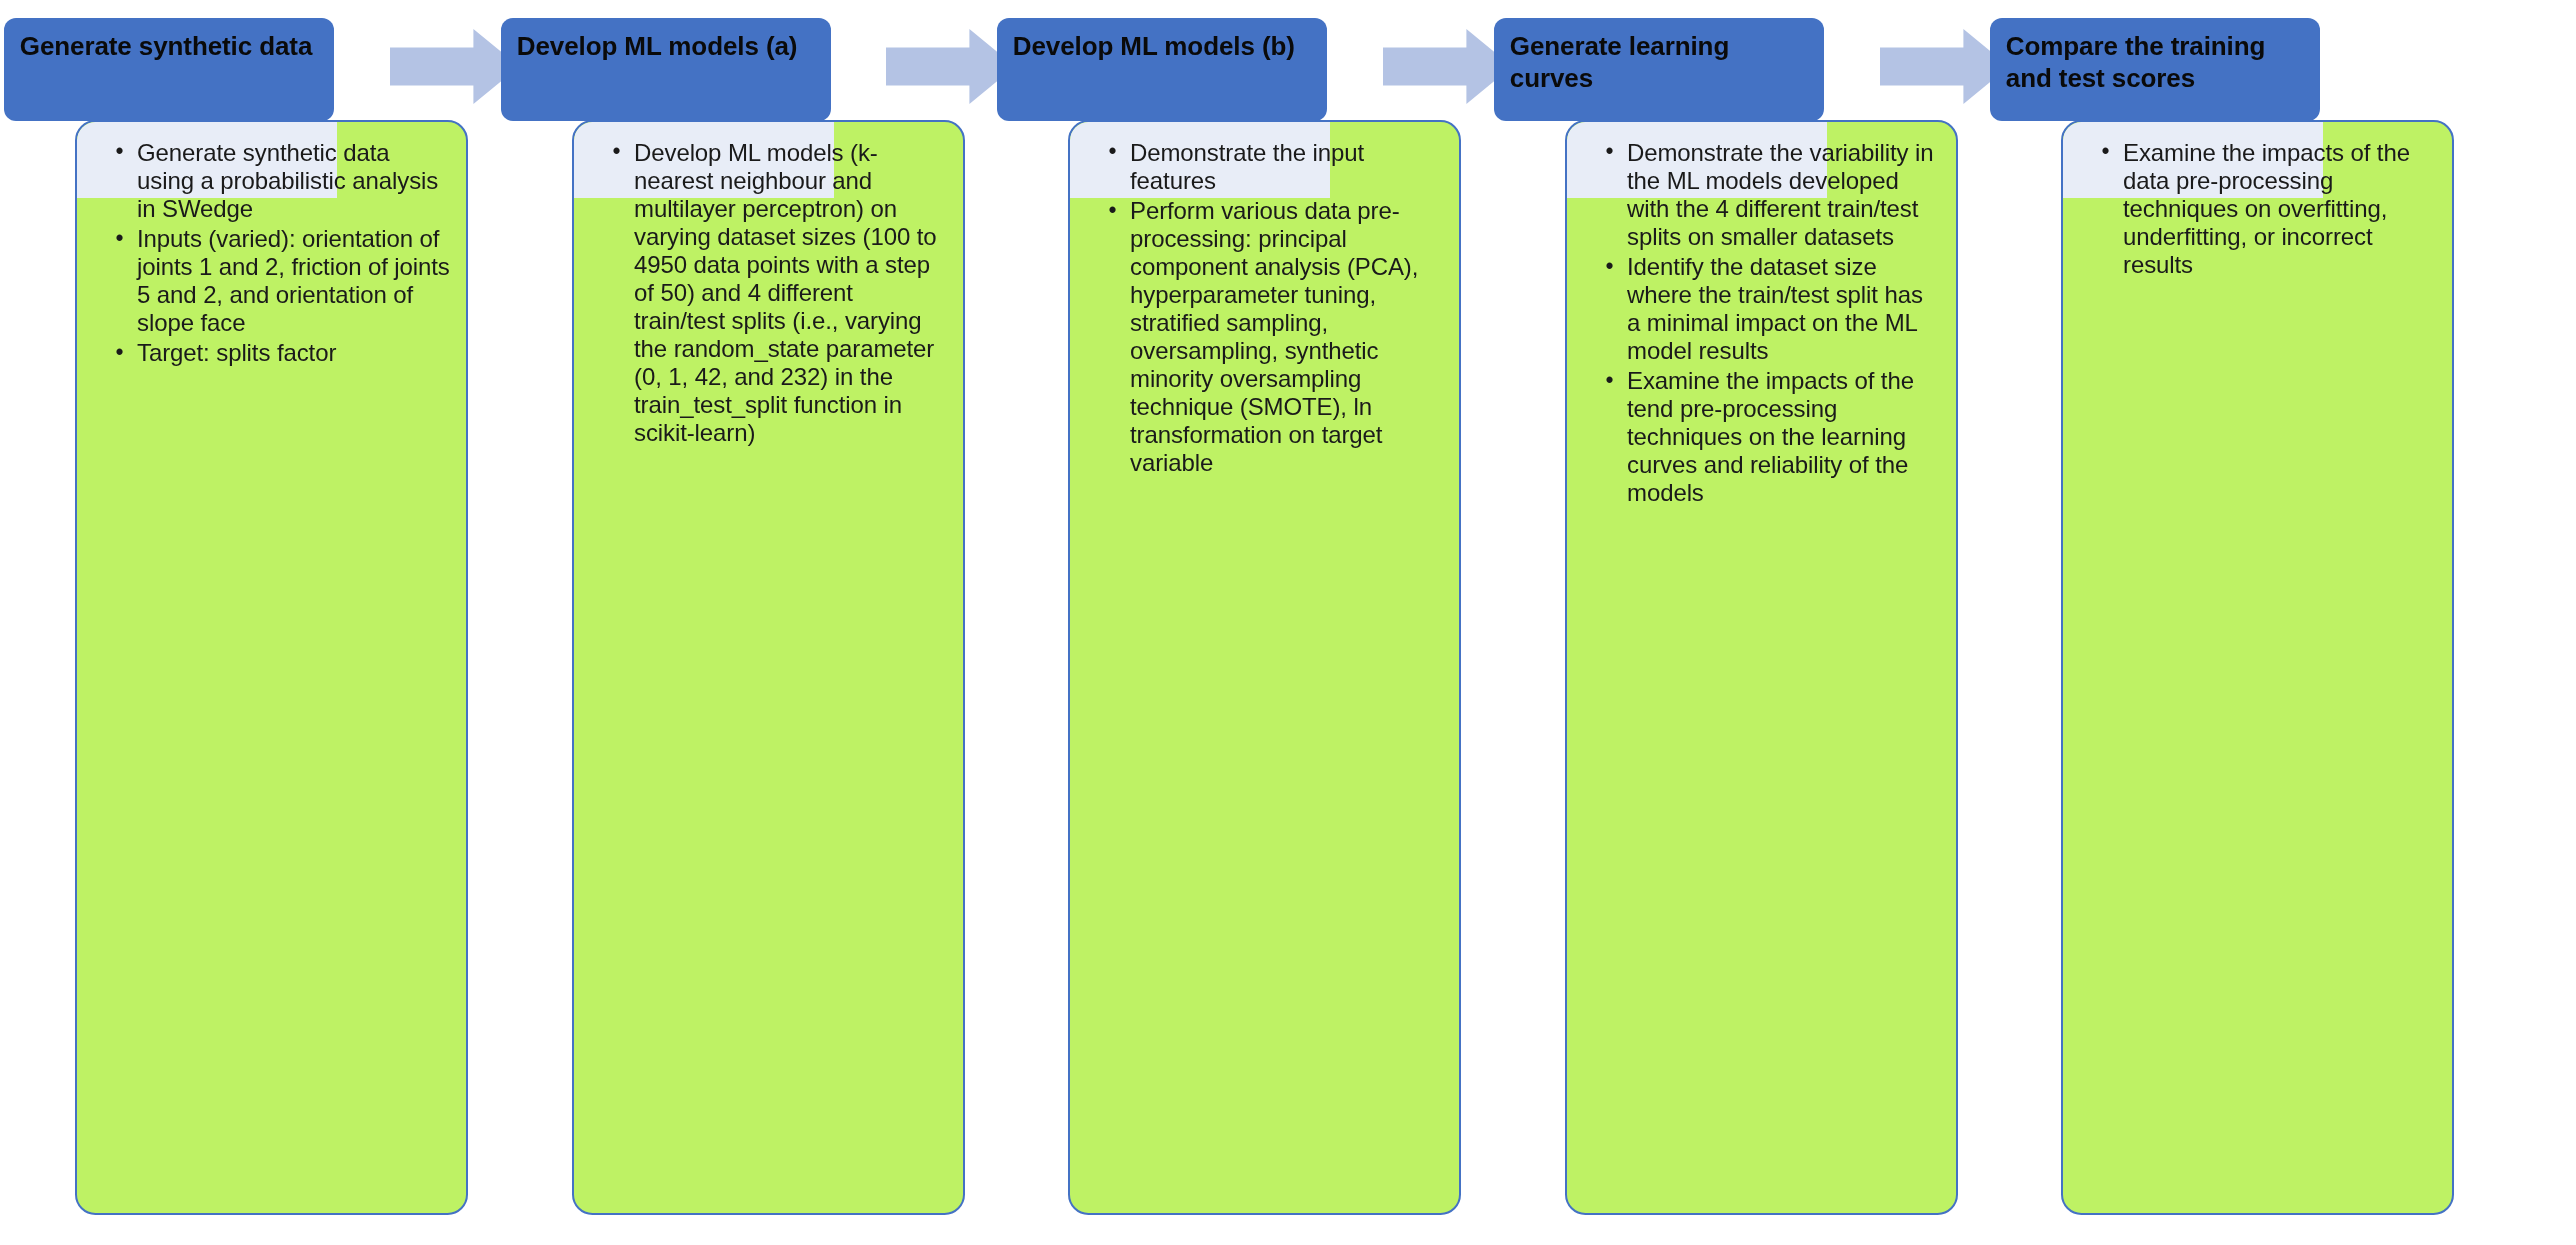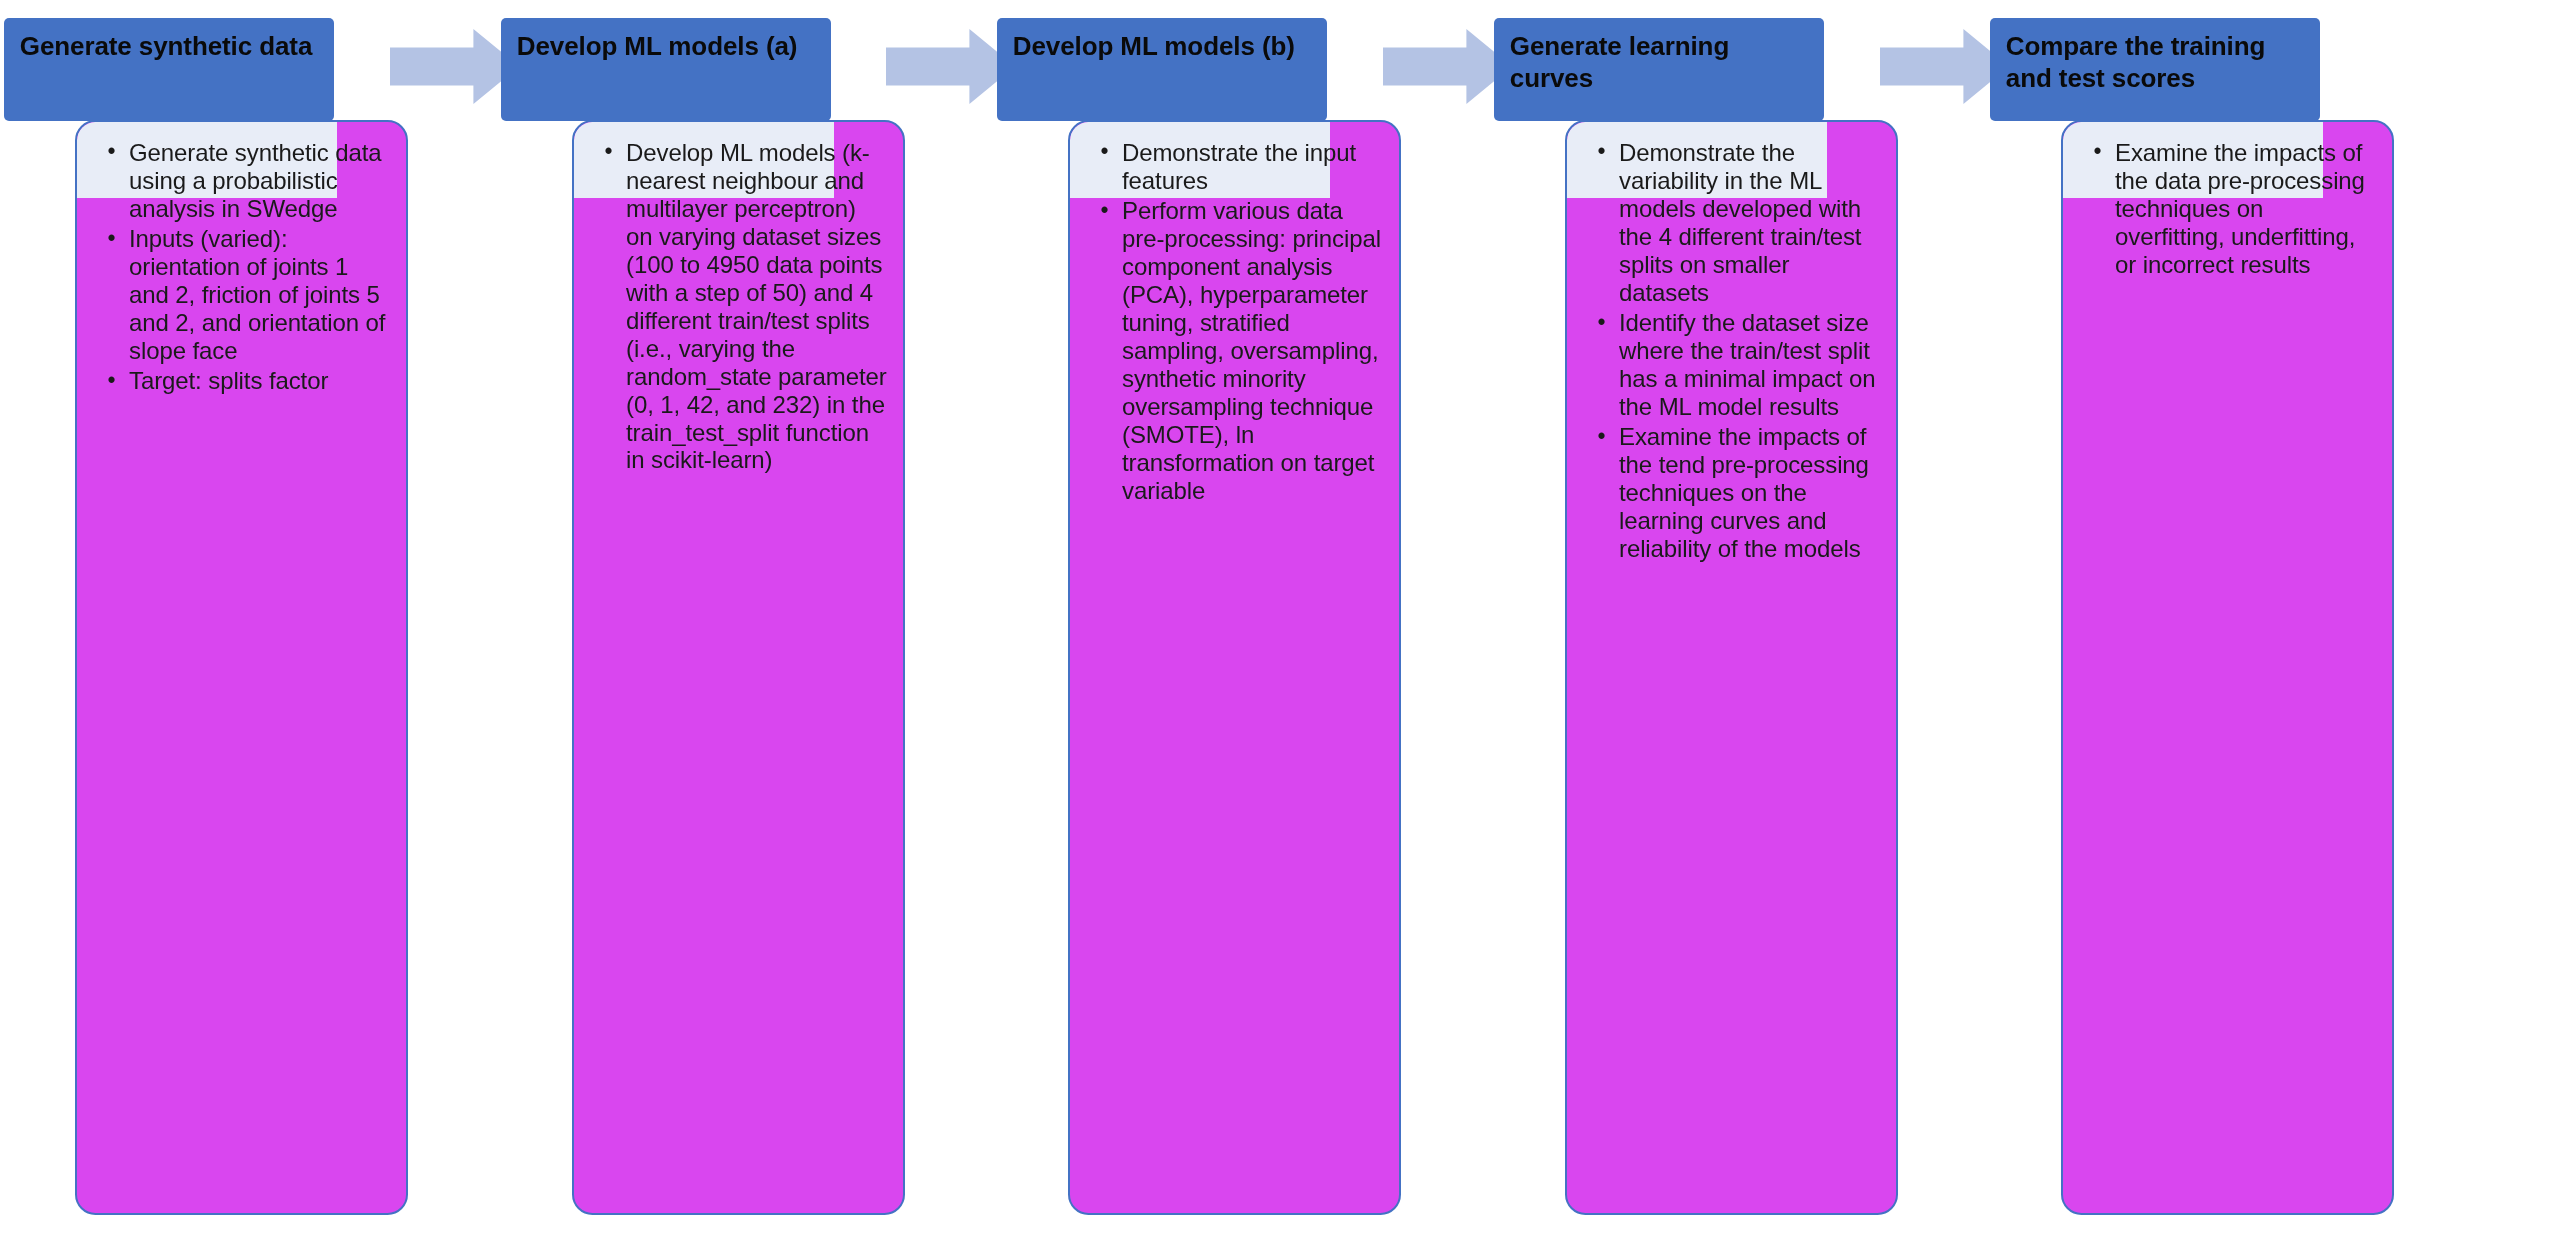--- a/index.html
+++ b/index.html
@@ -29,46 +29,47 @@
     height: 1246px;
   }
 
   .step-header {
     position: absolute;
     left: 4.2px;
     top: 18px;
     width: 330px;
     height: 103px;
     background: #4472C4;
-    border-radius: 5px;
+    border-radius: 12px;
     box-sizing: border-box;
     padding: 13px 15.6px 0 15.6px;
     z-index: 3;
   }
   .step-header-title {
     font-size: 26px;
     font-weight: bold;
     line-height: 1.22;
     color: #0a0a0a;
     letter-spacing: -0.1px;
     white-space: pre-line;
   }
 
   .step-card {
     position: absolute;
     left: 75px;
     top: 120px;
-    width: 333px;
+    width: 393px;
     height: 1095px;
-    background: #d946ef;
+    background: #bef264;
     border: 2.4px solid #4472C4;
     border-radius: 20.4px;
     box-sizing: border-box;
     z-index: 2;
     overflow: hidden;
+    padding-left: 8px;
   }
 
   
   .card-tint {
     position: absolute;
     left: 0;
     top: 0;
     width: 260px;
     height: 76px;
     background: #E8EDF7;

